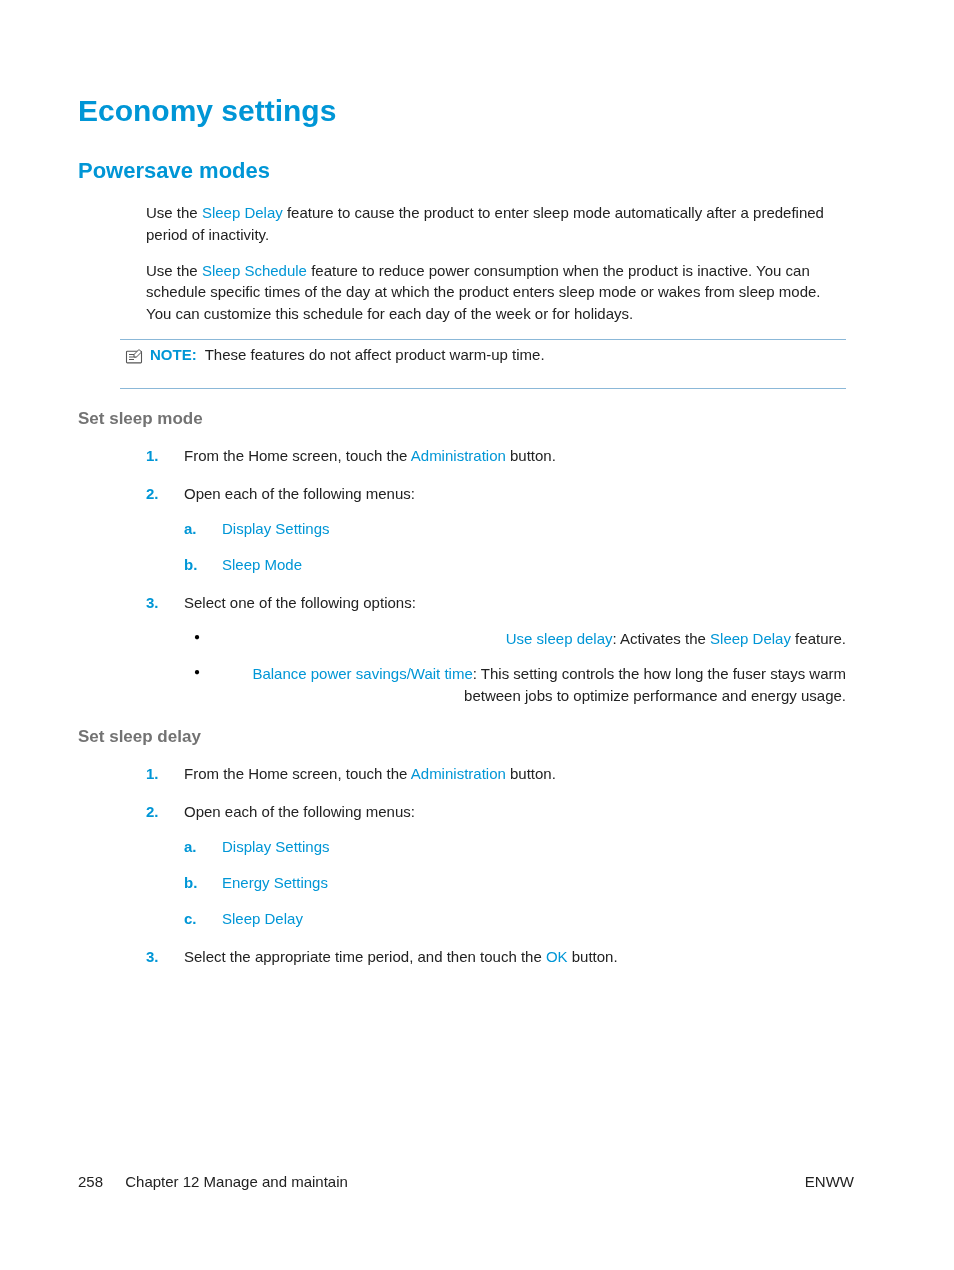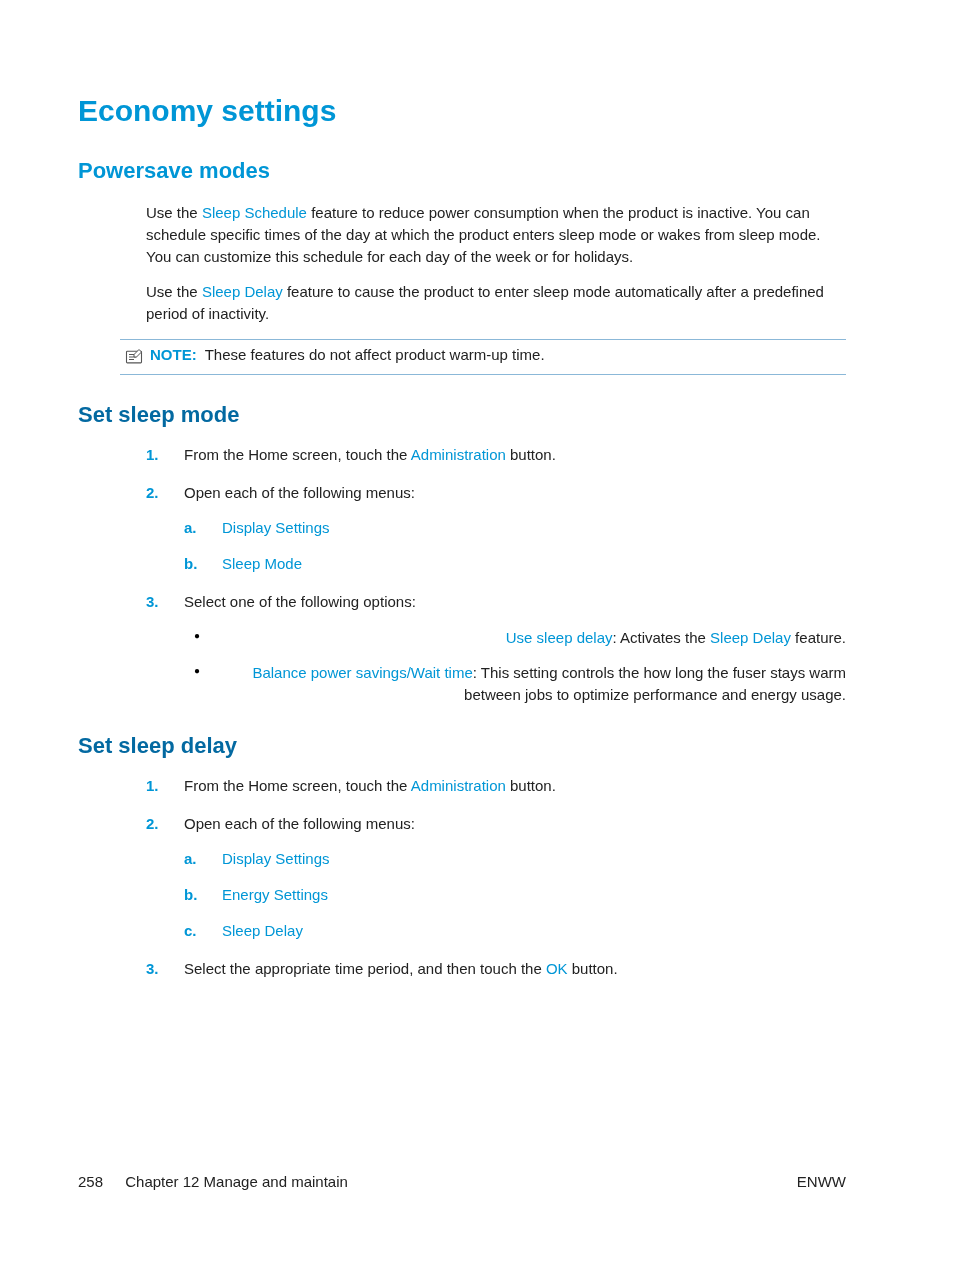--- a/index.html
+++ b/index.html
@@ -23,40 +23,40 @@
     font-weight: bold;
     margin: 0 0 30px 0;
   }
   h2 {
     color: #0096d6;
     font-size: 22px;
     font-weight: bold;
     margin: 0 0 18px 0;
   }
   h3 {
-    color: #0369a1;
-    font-size: 22px;
-    font-weight: bold;
-    margin: 27px 0 16px 0;
+    color: #737373;
+    font-size: 17px;
+    font-weight: bold;
+    margin: 20px 0 16px 0;
   }
   .body-indent {
     margin-left: 68px;
   }
   p {
     margin: 0 0 14px 0;
     line-height: 1.45;
   }
   .link {
     color: #0096d6;
   }
   .note-box {
     border-top: 1px solid #8bb8d8;
     border-bottom: 1px solid #8bb8d8;
     margin: 14px 0 0 42px;
-    padding: 6px 0 4px 4px;
+    padding: 6px 0 18px 4px;
     display: flex;
     align-items: flex-start;
   }
   .note-icon {
     width: 20px;
     flex: 0 0 20px;
     margin-right: 6px;
     margin-top: 1px;
   }
   .note-label {
@@ -116,44 +116,44 @@
     position: absolute;
     left: 10px;
     top: 2px;
     font-size: 10px;
     color: #000;
   }
   .footer {
     position: absolute;
     bottom: 80px;
     left: 78px;
-    right: 78px;
+    right: 70px;
     font-size: 15px;
     display: flex;
     justify-content: space-between;
   }
   .footer-left .pageno {
     margin-right: 18px;
   }
 </style>
 </head>
 <body>
 
 <div class="page">
 
   <h1>Economy settings</h1>
 
   <h2>Powersave modes</h2>
 
   <div class="body-indent">
     <p>
-      <span>Use the </span><span class="link">Sleep Schedule</span><span> feature to reduce power consumption when the product is inactive. You can schedule specific times of the day at which the product enters sleep mode or wakes from sleep mode. You can customize this schedule for each day of the week or for holidays.</span>
+      <span>Use the </span><span class="link">Sleep Delay</span><span> feature to cause the product to enter sleep mode automatically after a predefined period of inactivity.</span>
     </p>
     <p>
-      <span>Use the </span><span class="link">Sleep Delay</span><span> feature to cause the product to enter sleep mode automatically after a predefined period of inactivity.</span>
+      <span>Use the </span><span class="link">Sleep Schedule</span><span> feature to reduce power consumption when the product is inactive. You can schedule specific times of the day at which the product enters sleep mode or wakes from sleep mode. You can customize this schedule for each day of the week or for holidays.</span>
     </p>
   </div>
 
   <div class="note-box">
     <span class="note-icon">
       <svg viewBox="0 0 24 24" width="20" height="20">
         <rect x="3" y="5" width="18" height="14" rx="1" fill="none" stroke="#555" stroke-width="1.3"></rect>
         <path d="M6 9h9M6 12h9M6 15h6" stroke="#555" stroke-width="1.2" fill="none"></path>
         <path d="M18 3l3 3-6 6-3 0 0-3z" fill="#fff" stroke="#555" stroke-width="1.2"></path>
       </svg>

